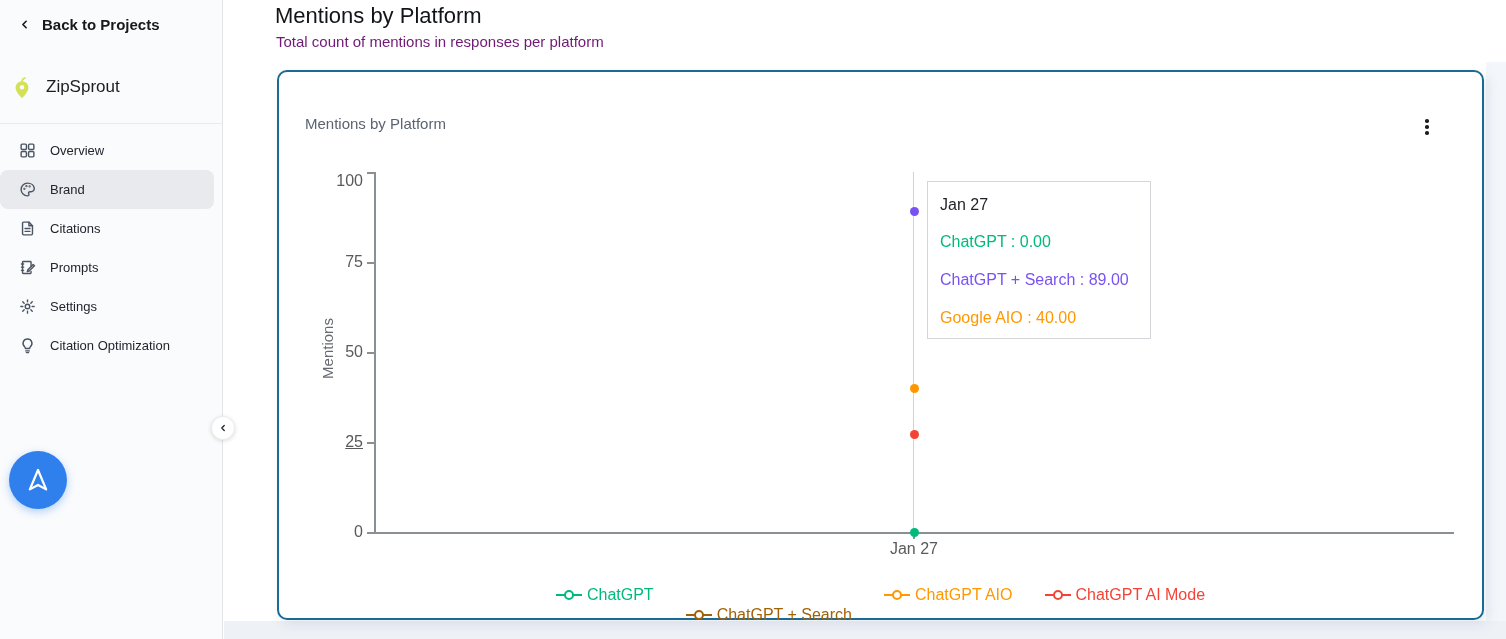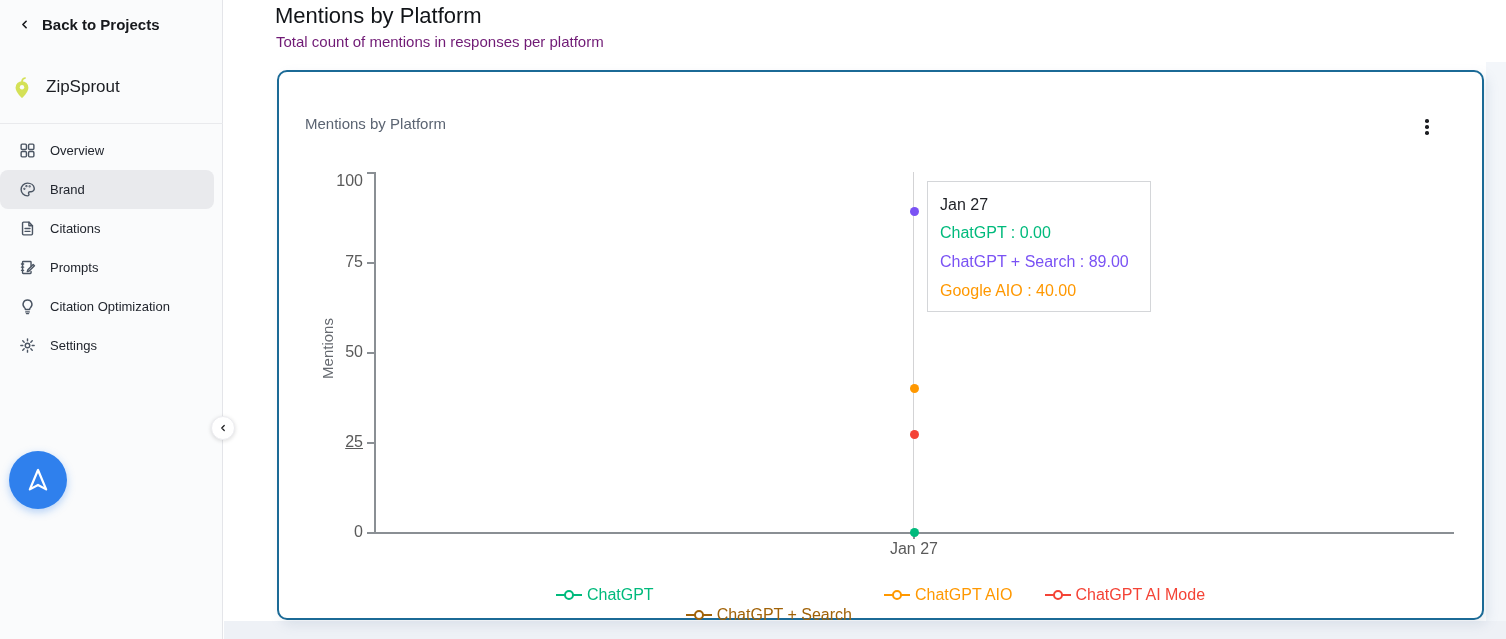--- a/index.html
+++ b/index.html
@@ -41,21 +41,21 @@
   .y-tick-dash { position:absolute; left:88px; width:7px; height:1.5px; background:#8a8f94; }
   .y-axis-title { position:absolute; left:8px; top:268px; width:80px; text-align:center; font-size:15px; color:#666a70; transform:rotate(-90deg); transform-origin:center; }
   .crosshair { position:absolute; top:100px; width:1px; height:360px; background:#d3d3d5; }
   .dot { position:absolute; width:9px; height:9px; border-radius:50%; }
   .x-tick-dash { position:absolute; top:461px; width:1.5px; height:6px; background:#8a8f94; }
   .x-tick-label { position:absolute; top:468px; width:100px; text-align:center; font-size:16px; color:#5a5a5a; }
 
   
   .tooltip { position:absolute; left:648px; top:109px; width:224px; background:#fff; border:1px solid #d4d6d9; padding:12px 12px 10px 12px; z-index:4; }
   .tooltip-title { font-size:16px; color:#1f2126; margin:2px 0 2px 0; }
-  .tooltip-row { font-size:16px; margin-top:8px; line-height:21px; white-space:nowrap; }
+  .tooltip-row { font-size:16px; margin-top:17px; line-height:21px; white-space:nowrap; }
 
   
   .legend { position:absolute; left:0; width:1203px; top:494px; display:flex; justify-content:center; align-items:center; gap:32px; font-size:16px; }
   .legend-item { display:flex; align-items:center; gap:5px; cursor:pointer; }
   .legend-marker { position:relative; width:26px; height:12px; }
   .legend-marker::before { content:""; position:absolute; left:0; top:5px; width:26px; height:2px; background:currentColor; }
   .legend-marker::after { content:""; position:absolute; left:8px; top:1px; width:6px; height:6px; border:2px solid currentColor; border-radius:50%; background:#fff; }
 
   svg { display:block; }
 </style>
@@ -129,34 +129,34 @@
               <path d="M6 3.5h10a1 1 0 0 1 1 1V10M6 3.5a1 1 0 0 0-1 1v15a1 1 0 0 0 1 1h10a1 1 0 0 0 1-1v-2"></path>
               <path d="M3.5 7h3M3.5 11.5h3M3.5 16h3"></path>
               <path d="M12.5 15.2 20 7.7l1.8 1.8-7.5 7.5-2.6.8z"></path>
             </svg>
         </span>
         <span>Prompts</span>
       </div>
       <div class="nav-item">
         <span class="ico">
           <svg width="17" height="17" viewBox="0 0 24 24" fill="none" stroke="currentColor" stroke-width="2" stroke-linecap="round" stroke-linejoin="round">
+              <circle cx="12" cy="12" r="3.2"></circle>
+              <path d="M12 2.6v2.8M12 18.6v2.8M2.6 12h2.8M18.6 12h2.8M5.3 5.3l2 2M16.7 16.7l2 2M18.7 5.3l-2 2M7.3 16.7l-2 2"></path>
+            </svg>
+        </span>
+        <span>Settings</span>
+      </div>
+      <div class="nav-item">
+        <span class="ico">
+          <svg width="17" height="17" viewBox="0 0 24 24" fill="none" stroke="currentColor" stroke-width="2" stroke-linecap="round" stroke-linejoin="round">
               <path d="M12 2.8a6.2 6.2 0 0 0-4.1 10.9c.8.7 1.1 1.6 1.1 2.6h6c0-1 .3-1.9 1.1-2.6A6.2 6.2 0 0 0 12 2.8z"></path>
               <path d="M9.5 19.6h5M10.5 22h3"></path>
             </svg>
         </span>
         <span>Citation Optimization</span>
-      </div>
-      <div class="nav-item">
-        <span class="ico">
-          <svg width="17" height="17" viewBox="0 0 24 24" fill="none" stroke="currentColor" stroke-width="2" stroke-linecap="round" stroke-linejoin="round">
-              <circle cx="12" cy="12" r="3.2"></circle>
-              <path d="M12 2.6v2.8M12 18.6v2.8M2.6 12h2.8M18.6 12h2.8M5.3 5.3l2 2M16.7 16.7l2 2M18.7 5.3l-2 2M7.3 16.7l-2 2"></path>
-            </svg>
-        </span>
-        <span>Settings</span>
       </div>
     </div>
 
     <div class="fab">
       <span>
         <svg width="30" height="30" viewBox="0 0 24 24" fill="none" stroke="#ffffff" stroke-width="1.8" stroke-linecap="round" stroke-linejoin="round">
             <path d="M12 4 5.5 19.5 12 16l6.5 3.5z"></path>
           </svg>
       </span>
     </div>

